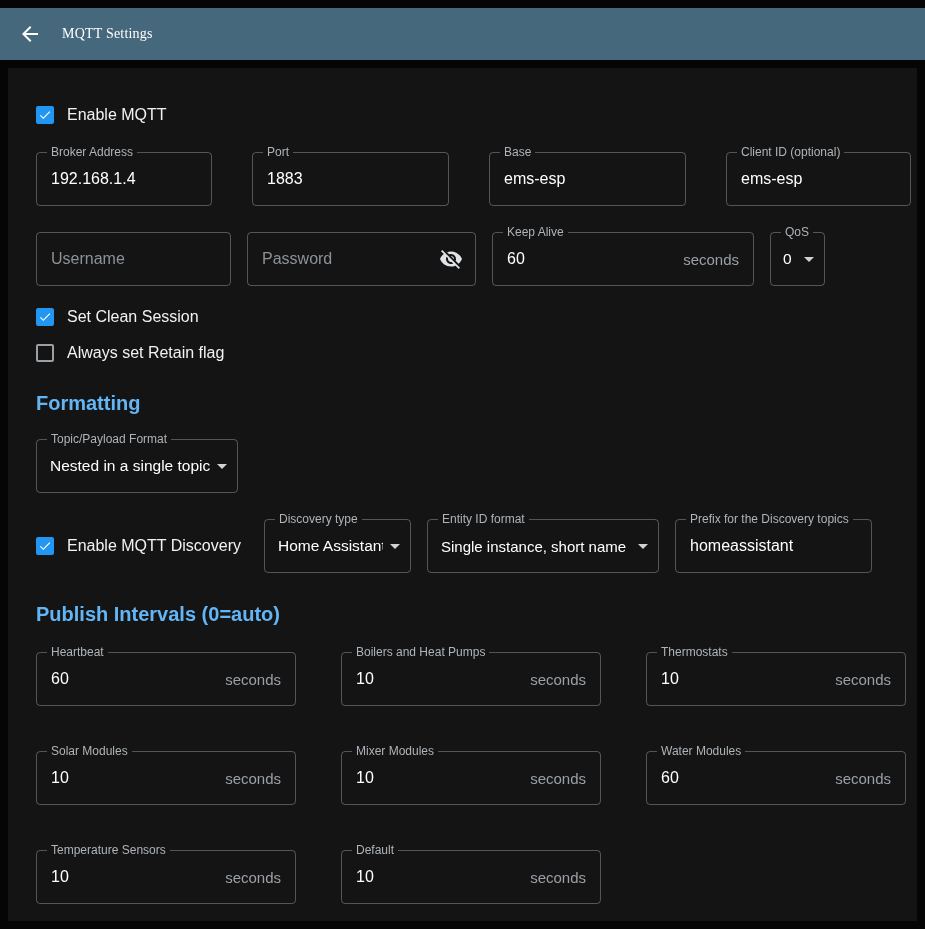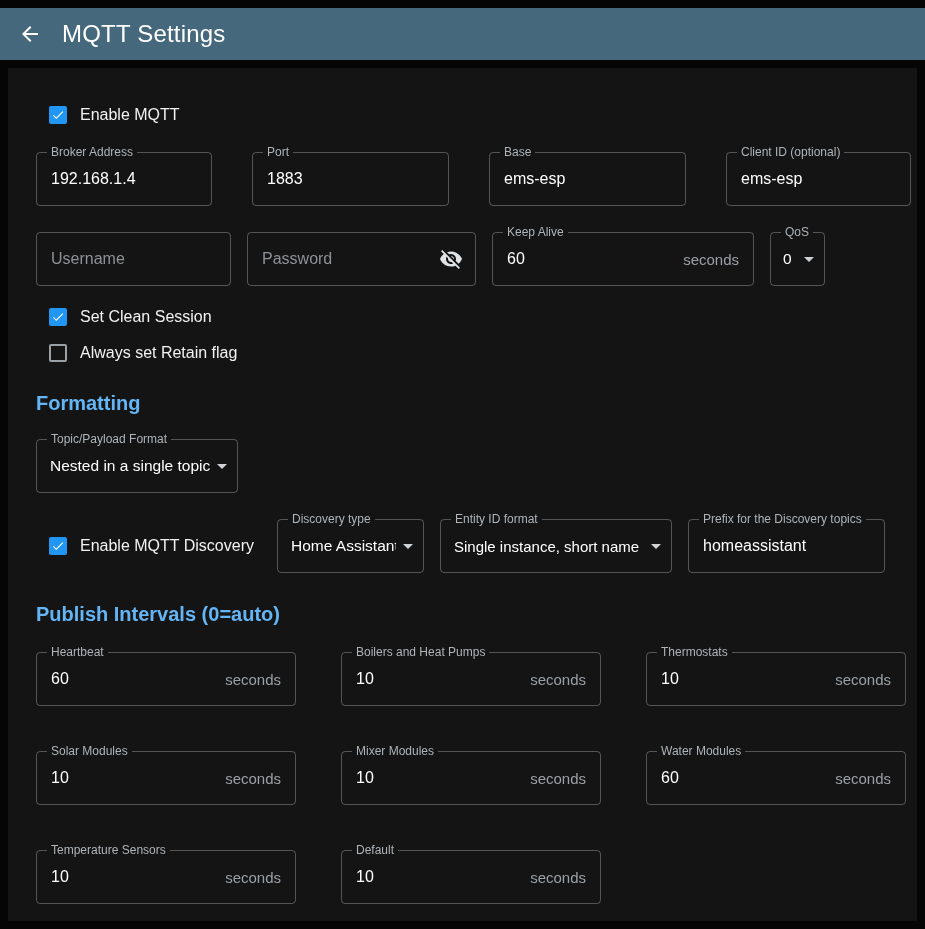--- a/index.html
+++ b/index.html
@@ -14,33 +14,33 @@
   .appbar {
     margin-top: 8px;
     height: 52px;
     background: #46687c;
     display: flex;
     align-items: center;
     padding: 0 18px;
     gap: 20px;
   }
   .appbar .back { width: 24px; height: 24px; fill: #ffffff; cursor: pointer; flex: none; }
-  .appbar .title { font-size: 24px; font-weight: 400; letter-spacing: .2px; }
+  .appbar .title { font-size: 14px; font-weight: 400; letter-spacing: .2px; font-family: Liberation Serif, serif; }
 
   
   .content {
     margin: 8px;
     background: #141414;
     height: 853px;
     padding: 38px 28px 40px 28px;
     overflow: hidden;
   }
 
   
-  .check-row { display: flex; align-items: center; gap: 13px; cursor: pointer; margin-left: 13px; }
+  .check-row { display: flex; align-items: center; gap: 13px; cursor: pointer; }
   .cb {
     width: 18px; height: 18px; flex: none;
     border: 2px solid #9aa0a6; border-radius: 2px;
     display: flex; align-items: center; justify-content: center;
     background: transparent;
   }
   .cb.checked { background: #2196f3; border-color: #2196f3; }
   .cb svg { width: 16px; height: 16px; fill: #ffffff; display: none; }
   .cb.checked svg { display: block; }
   .cb-label { font-size: 16px; color: #f2f2f2; }

